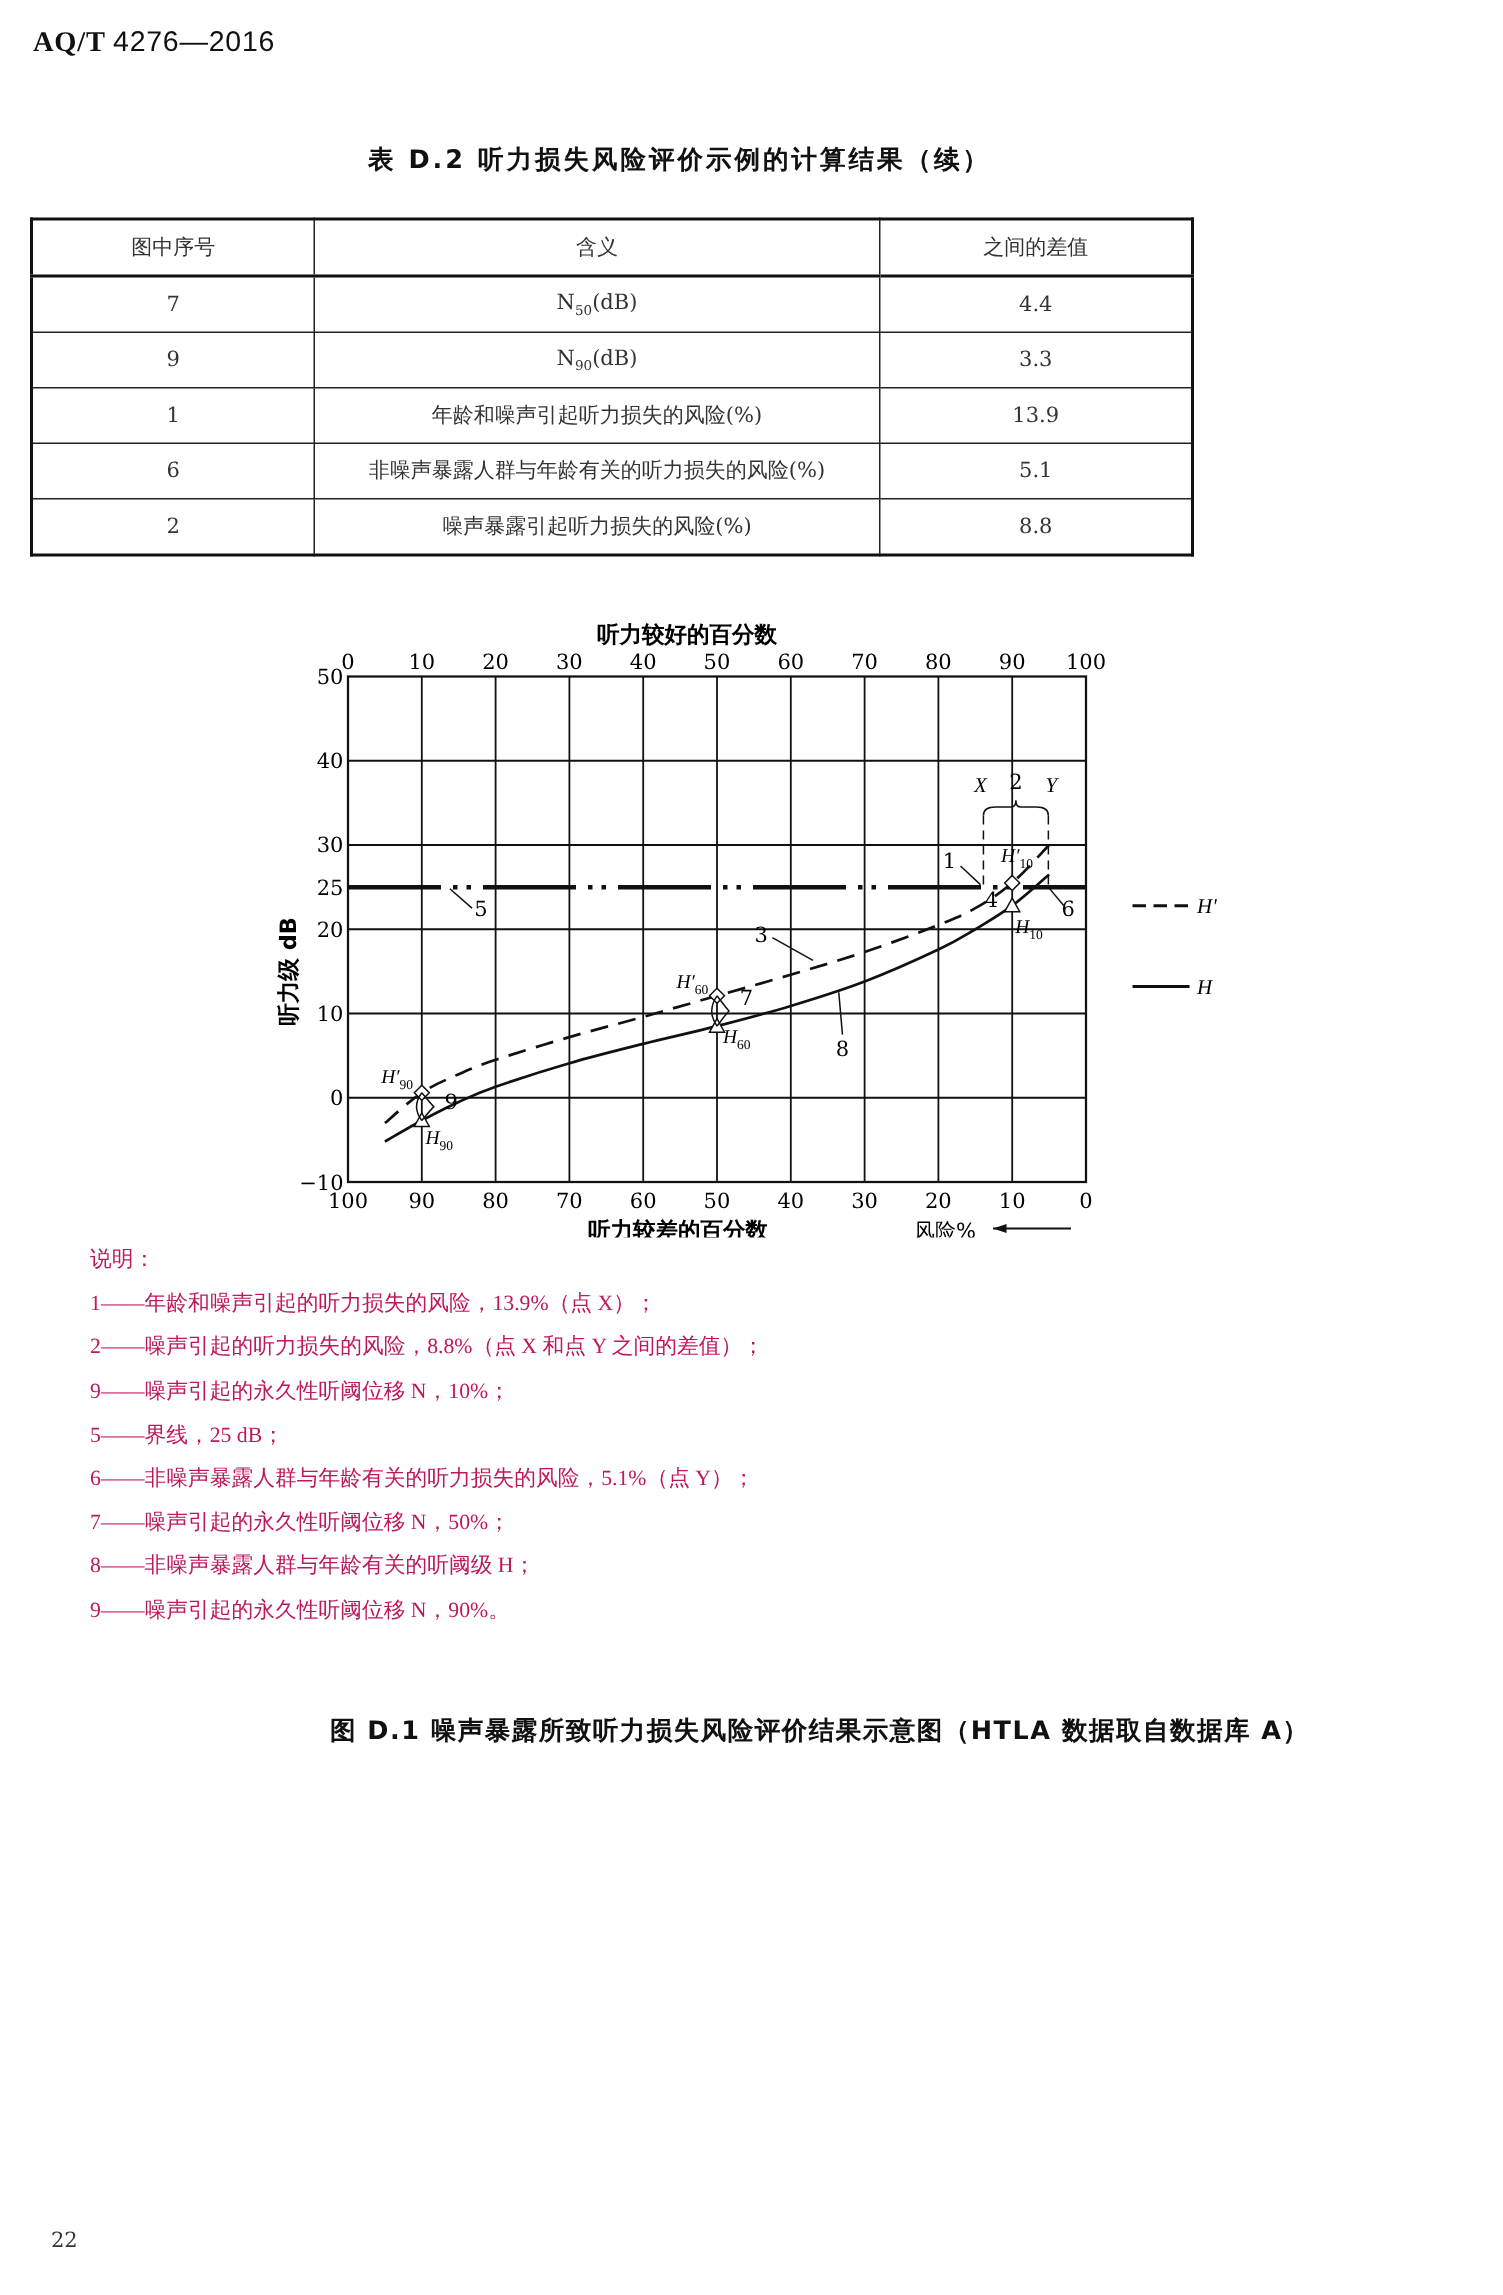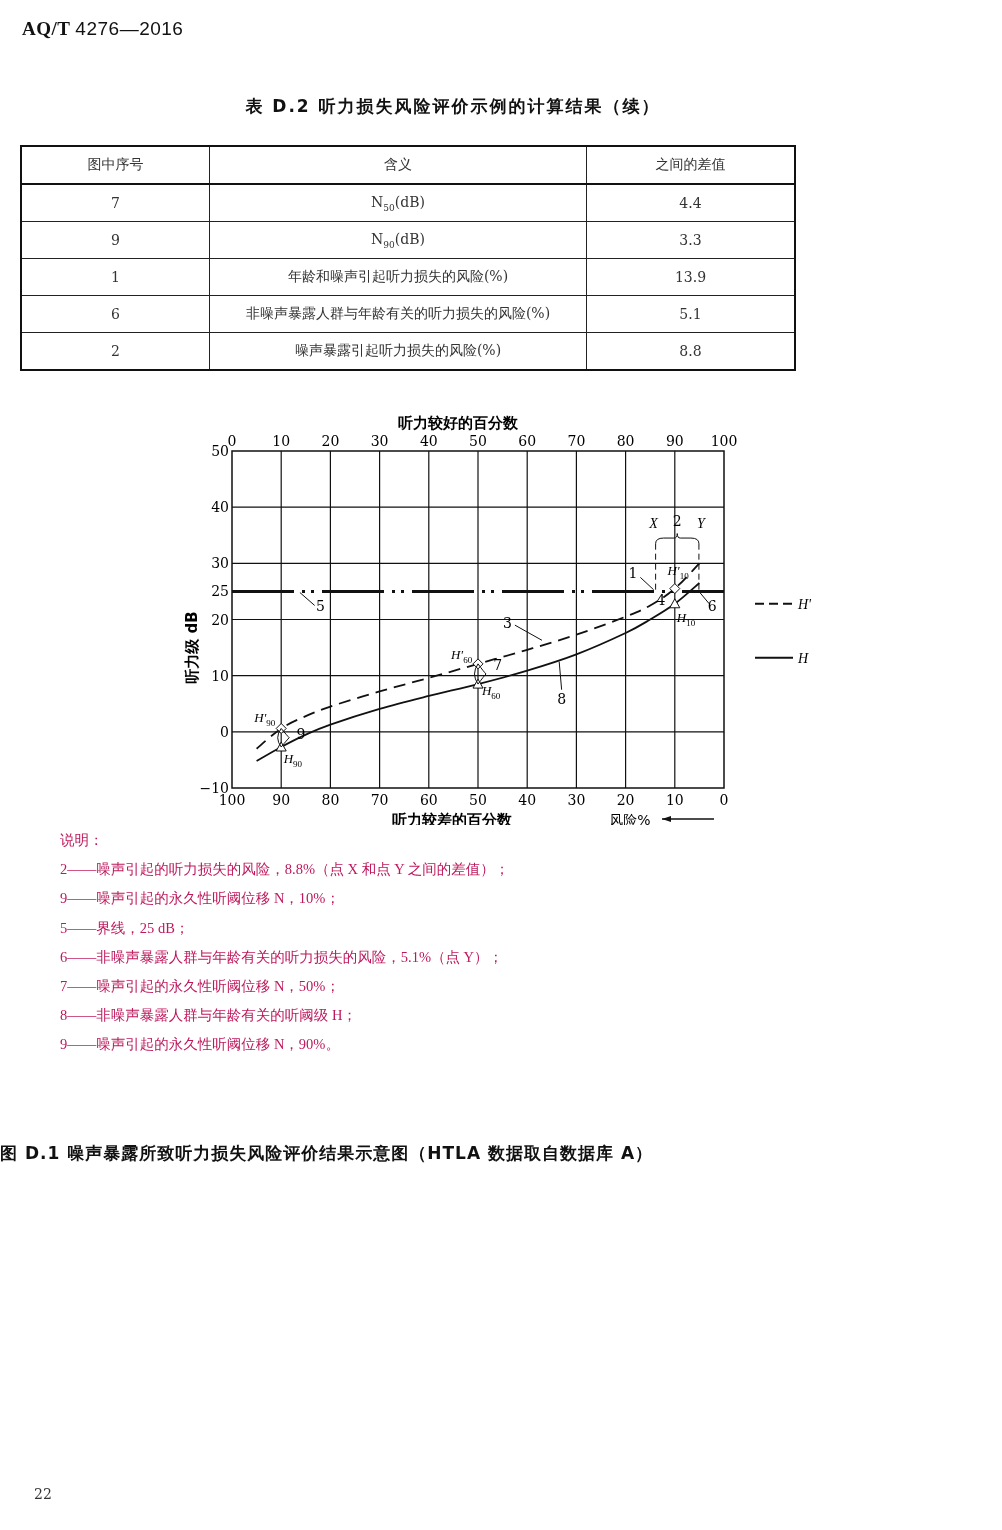--- a/index.html
+++ b/index.html
@@ -16,21 +16,21 @@
   table.results th, table.results td { border: 1px solid #222; text-align: center; height: 36px; padding: 0;
                   font-weight: normal; color: #333; }
   table.results { border: 2px solid #111; }
   table.results th { border-bottom: 2px solid #111; }
   .col1 { width: 187px; } .col3 { width: 207px; }
   sub { font-size: 9px; }
   #chart { position: absolute; left: 0; top: 395px; }
   .legend-notes { position: absolute; left: 60px; top: 826px; font-size: 14.5px; line-height: 29.2px;
                   font-family: Liberation Serif, serif; color: #be185d; }
   .legend-notes .heading { margin-bottom: 0; }
-  .fig-title { position: absolute; left: 0; width: 873px; top: 1142px; text-align: left;
+  .fig-title { position: absolute; left: 0; width: 873px; top: 1142px; text-align: right;
                font-size: 17px; font-weight: bold; letter-spacing: 1px;
                font-family: "DejaVu Sans", sans-serif; }
   .page-num { position: absolute; left: 34px; top: 1486px; font-size: 14px; color: #333; }
 </style>
 </head>
 <body>
 
 <div class="std-code">
   <span>AQ/T</span>
   <span class="num">4276—2016</span>
@@ -165,20 +165,21 @@
     <text x="300.88" y="344.135" font-size="14" font-family="&quot;DejaVu Serif&quot;, serif" font-style="normal" text-anchor="middle">9</text>
     <line x1="755" y1="208.77333333333334" x2="793" y2="208.77333333333334" stroke="#111" stroke-width="2" stroke-dasharray="9 5"></line>
     <text x="798" y="213.77333333333334" font-size="14" font-family="&quot;Liberation Serif&quot;, serif" font-style="italic">H'</text>
     <line x1="755" y1="262.6933333333333" x2="793" y2="262.6933333333333" stroke="#111" stroke-width="2"></line>
     <text x="798" y="267.6933333333333" font-size="14" font-family="&quot;Liberation Serif&quot;, serif" font-style="italic">H</text>
   </svg>
 
 <div class="legend-notes">
   <div class="heading">说明：</div>
   <div id="notes-list">
+      <div>1——年龄和噪声引起的听力损失的风险，13.9%（点 X）；</div>
       <div>2——噪声引起的听力损失的风险，8.8%（点 X 和点 Y 之间的差值）；</div>
       <div>9——噪声引起的永久性听阈位移 N，10%；</div>
       <div>5——界线，25 dB；</div>
       <div>6——非噪声暴露人群与年龄有关的听力损失的风险，5.1%（点 Y）；</div>
       <div>7——噪声引起的永久性听阈位移 N，50%；</div>
       <div>8——非噪声暴露人群与年龄有关的听阈级 H；</div>
       <div>9——噪声引起的永久性听阈位移 N，90%。</div>
     </div>
 </div>
 

